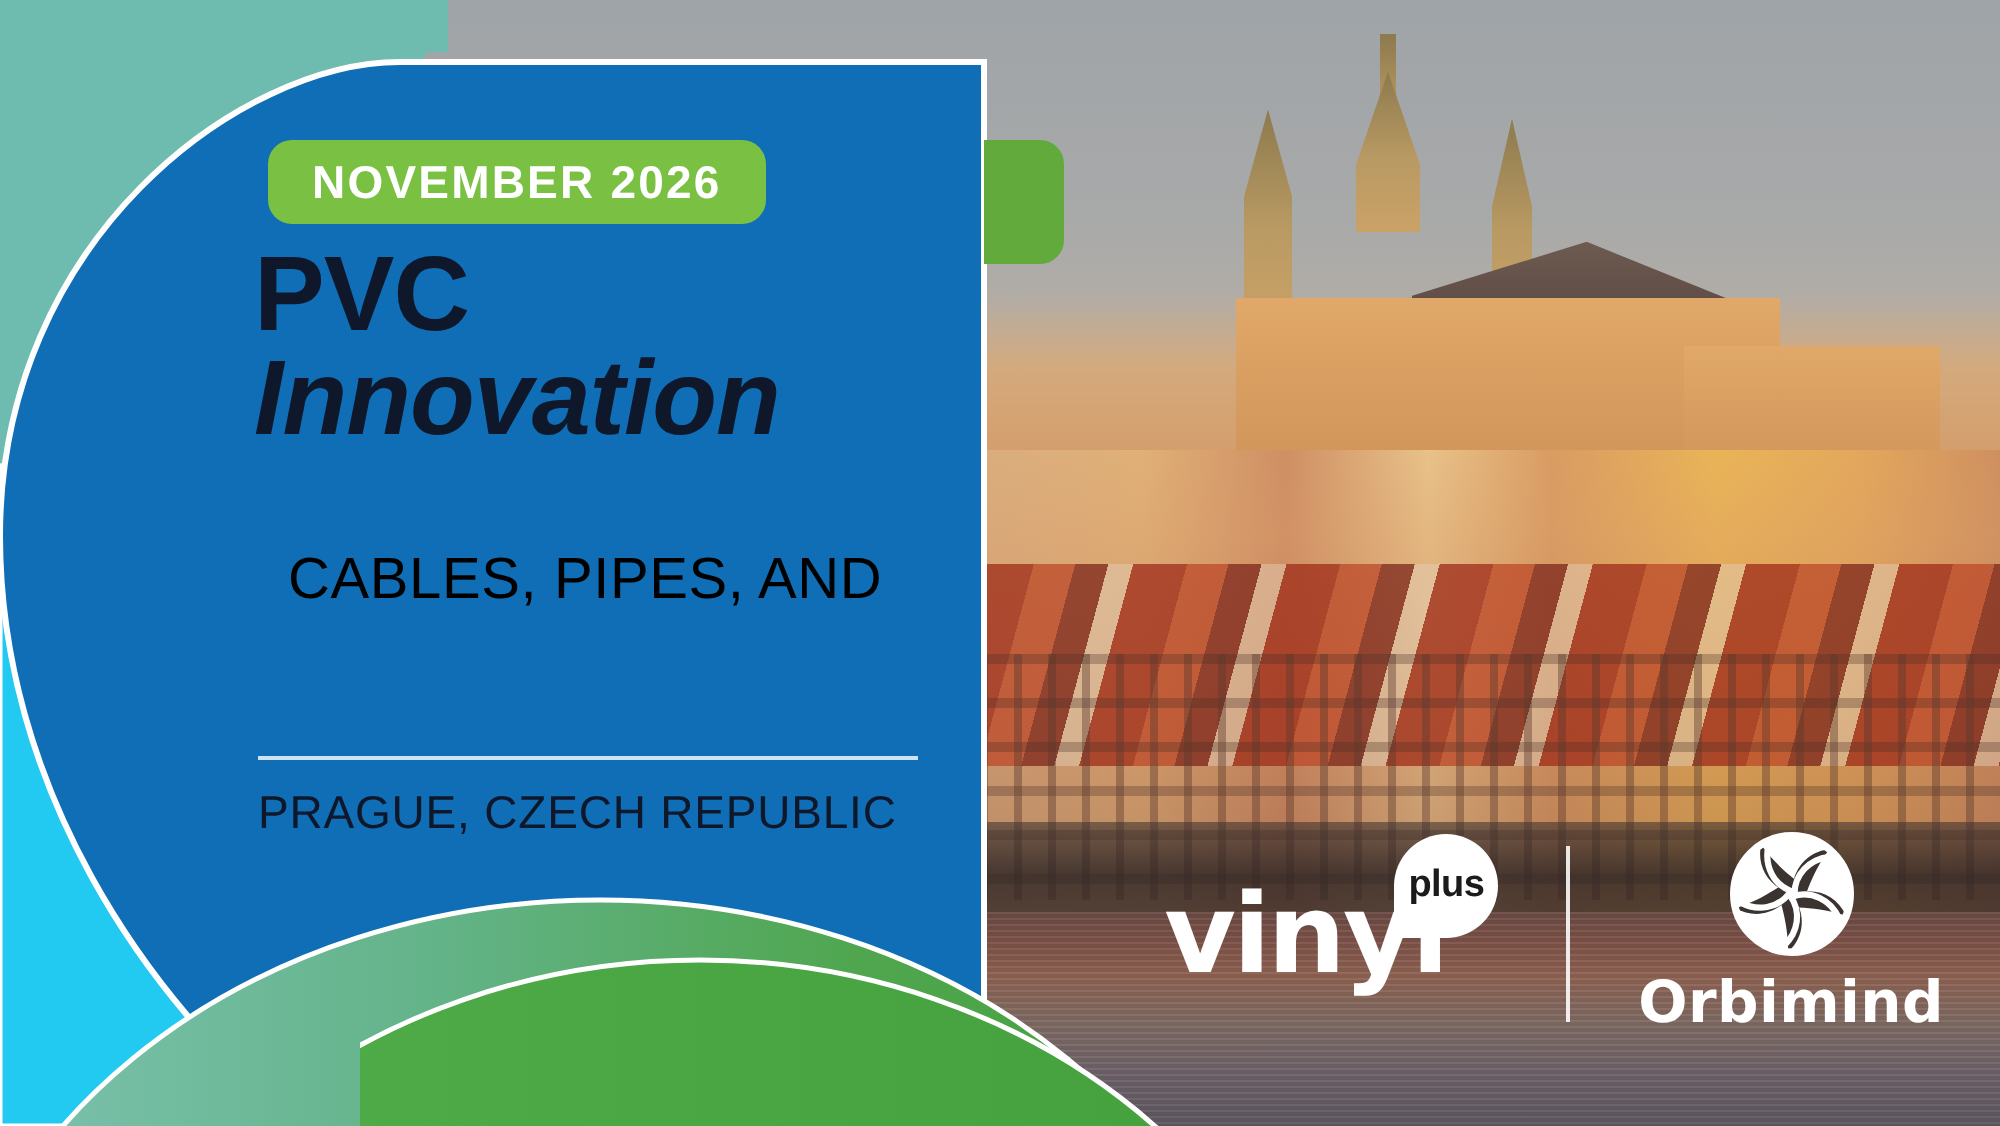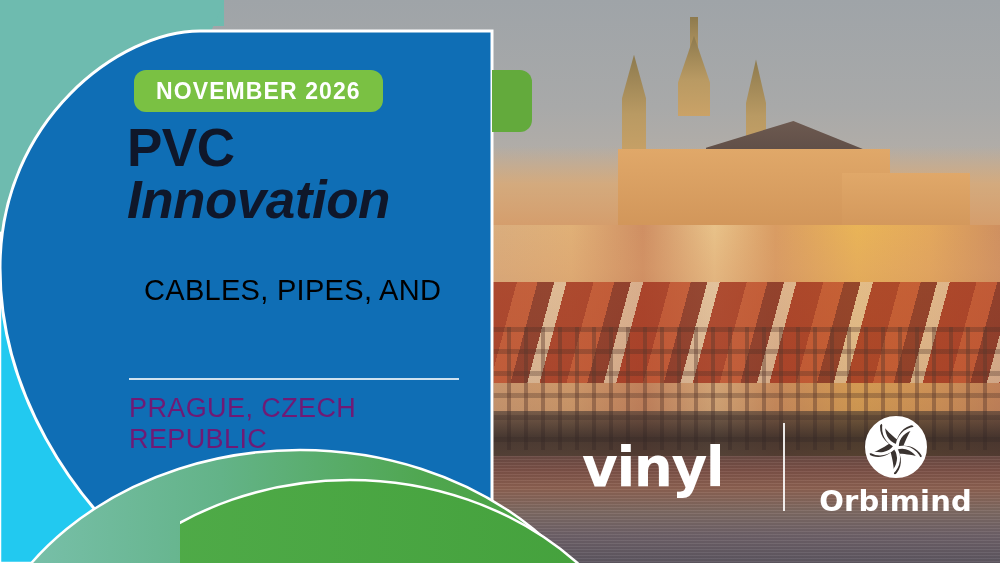--- a/index.html
+++ b/index.html
@@ -219,22 +219,22 @@
     top: 378px;
     width: 330px;
     height: 2px;
     background: rgba(255,255,255,0.80);
   }
 
   .location {
     position: absolute;
     left: 2px;
     top: 393px;
-    color: #701a75;
-    font-size: 27px;
+    color: #0f172a;
+    font-size: 23px;
     font-weight: 400;
     letter-spacing: 0.4px;
   }
 
   
   .logos {
     position: absolute;
     right: 28px;
     bottom: 45px;
     display: flex;
@@ -375,20 +375,23 @@
 
     <div class="divider"></div>
 
     <div class="location">PRAGUE, CZECH REPUBLIC</div>
   </div>
 
   <div class="logos">
 
     <div class="vinyl-lockup">
       <span class="vinyl-word">vinyl</span>
+      <div class="plus-badge">
+        <span>plus</span>
+      </div>
     </div>
 
     <div class="logo-divider"></div>
 
     <div class="orbimind-lockup">
       <svg width="62" height="62" viewBox="0 0 100 100" xmlns="http://www.w3.org/2000/svg">
         <circle cx="50" cy="50" r="47" fill="#ffffff"></circle>
         <g fill="#3a3330">
           <path d="M50 50 C50 30 62 16 80 14 C70 28 66 38 62 48 Z" transform="rotate(0 50 50)"></path>
           <path d="M50 50 C50 30 62 16 80 14 C70 28 66 38 62 48 Z" transform="rotate(72 50 50)"></path>

